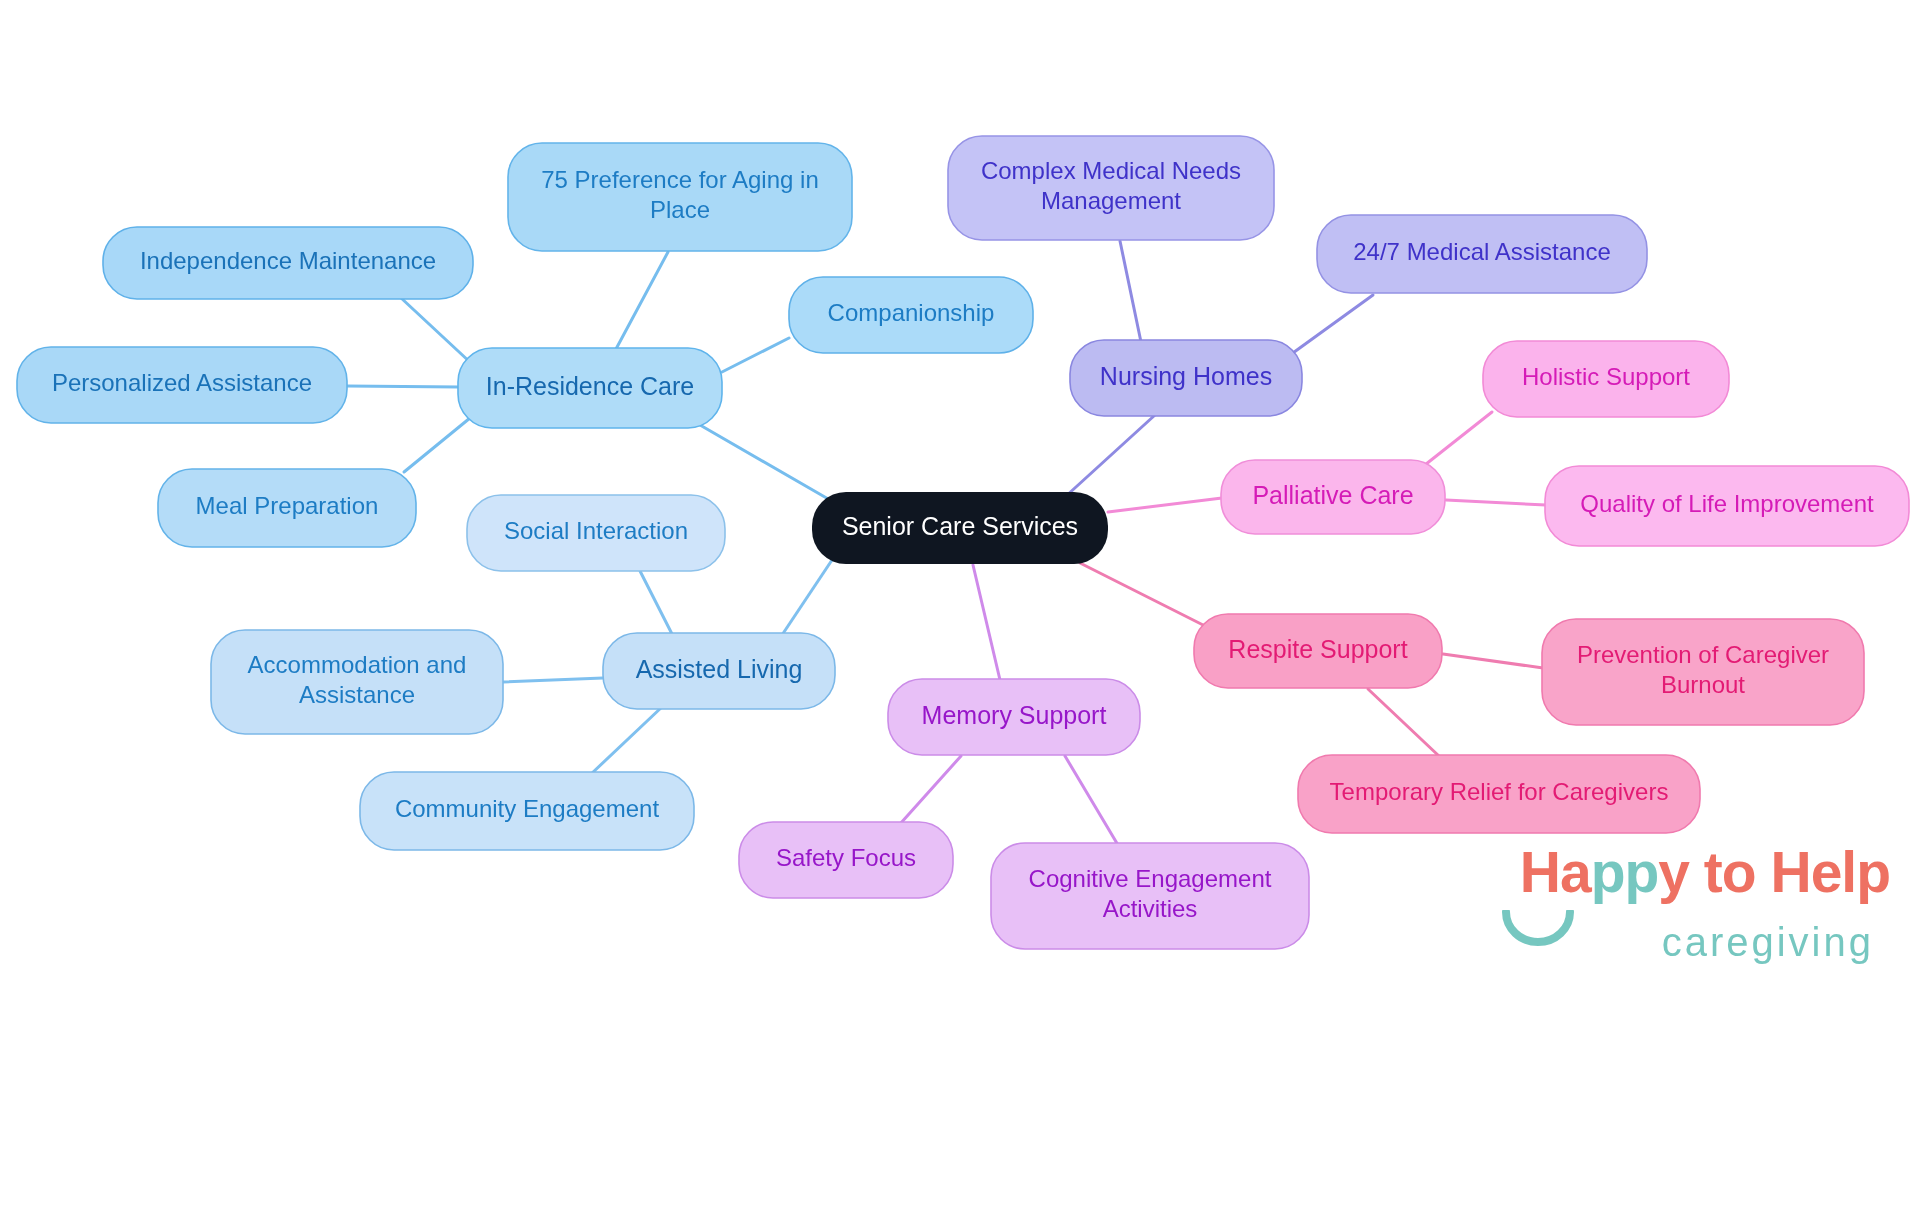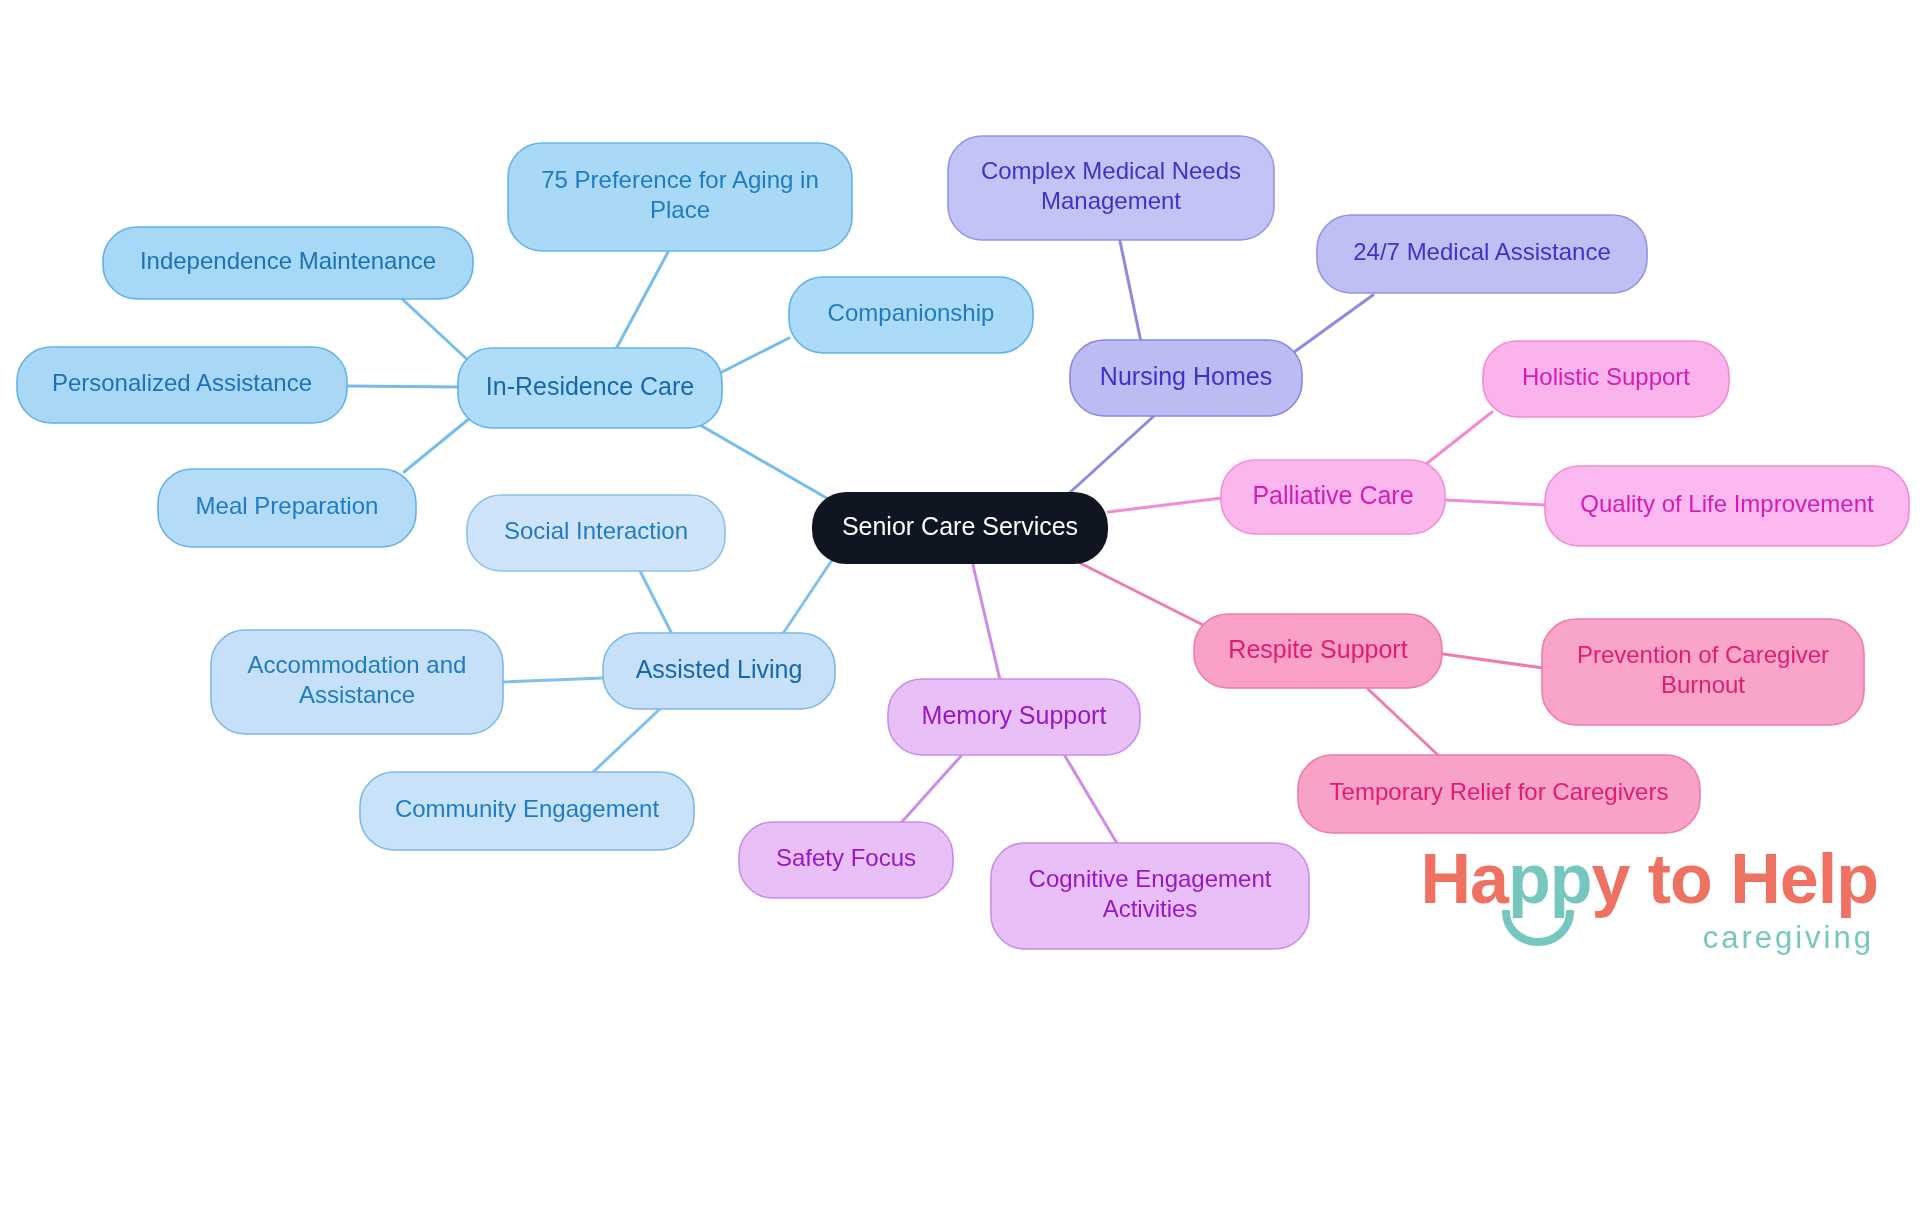--- a/index.html
+++ b/index.html
@@ -35,41 +35,41 @@
   }
   .logo-wrap {
     position: absolute;
     right: 42px;
     bottom: 18px;
     width: 500px;
     height: 120px;
   }
   .logo-main {
     position: absolute;
-    left: 0;
+    left: 12px;
     top: 6px;
     width: 500px;
     text-align: right;
     font-family: "Liberation Sans", sans-serif;
     font-weight: bold;
-    font-size: 70px;
+    font-size: 57px;
     letter-spacing: -1px;
     line-height: 1;
     white-space: nowrap;
   }
   .logo-sub {
     position: absolute;
     left: 0;
     top: 84px;
     width: 500px;
     text-align: right;
     padding-right: 4px;
     box-sizing: border-box;
     font-family: "Liberation Sans", sans-serif;
-    font-size: 31px;
+    font-size: 40px;
     letter-spacing: 3px;
     line-height: 1;
     white-space: nowrap;
   }
   .smile-arc {
     position: absolute;
     left: 123px;
     top: 72px;
     width: 74px;
     height: 40px;

